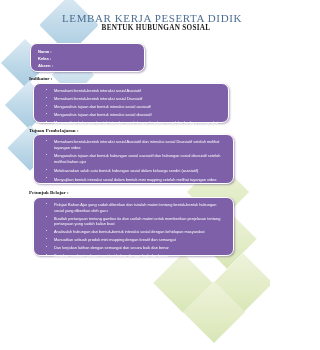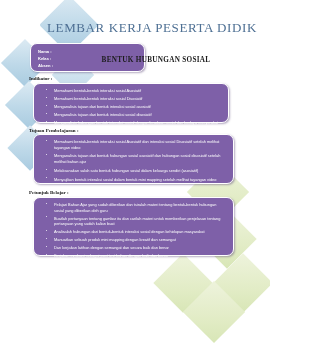--- a/index.html
+++ b/index.html
@@ -38,33 +38,32 @@
   .header {
     position: absolute;
     left: 0;
     top: 12px;
     width: 270px;
     text-align: center;
     z-index: 3;
   }
   .doc-title {
     font-family: "Liberation Serif", serif;
-    font-size: 13px;
+    font-size: 11px;
     letter-spacing: 0.6px;
     color: #4d6f93;
     padding-left: 34px;
-    margin-top: 8px;
   }
   .doc-subtitle {
     font-family: "Liberation Serif", serif;
     font-size: 7.2px;
     font-weight: bold;
     letter-spacing: 0.3px;
     color: #1c1c1c;
-    margin-top: 20px;
+    margin-top: 0;
     padding-left: 42px;
   }
 
   
   .card {
     position: absolute;
     background: #7e60a8;
     border: 1px solid #ffffff;
     border-radius: 7px;
     box-shadow: 1px 1px 2px rgba(90, 70, 120, 0.45);

